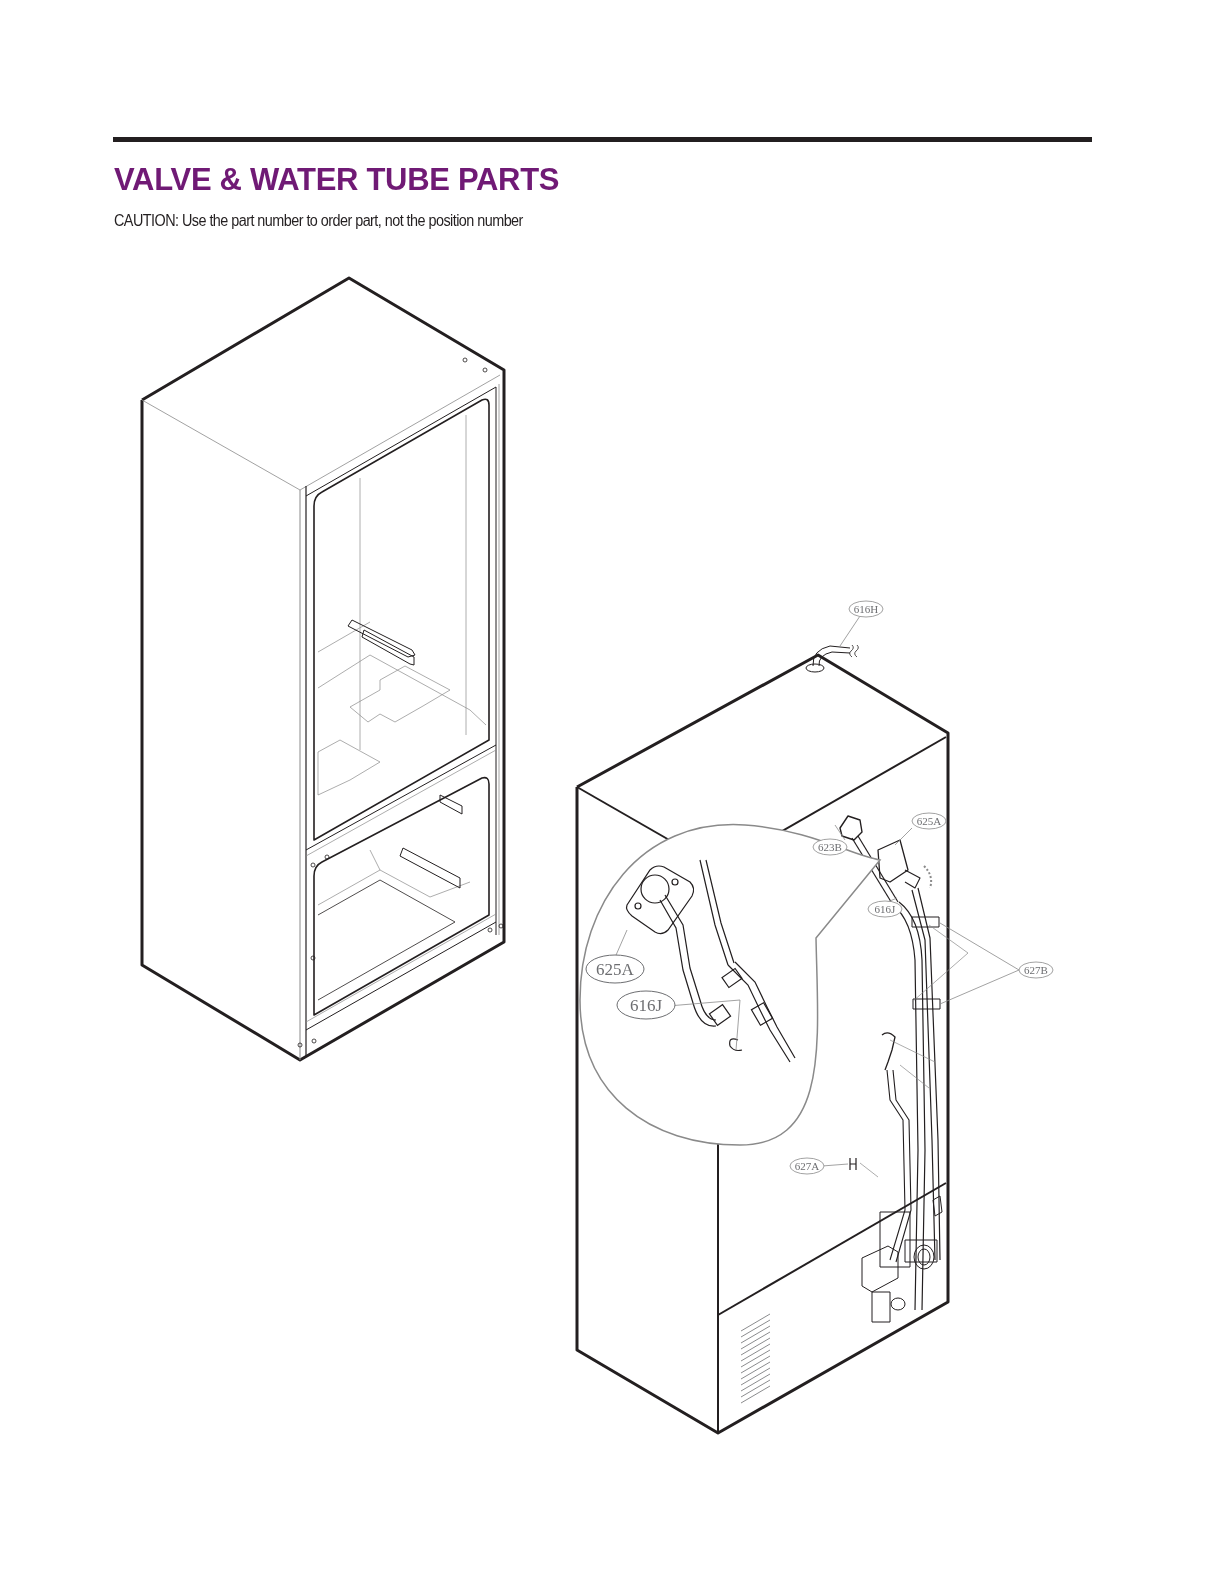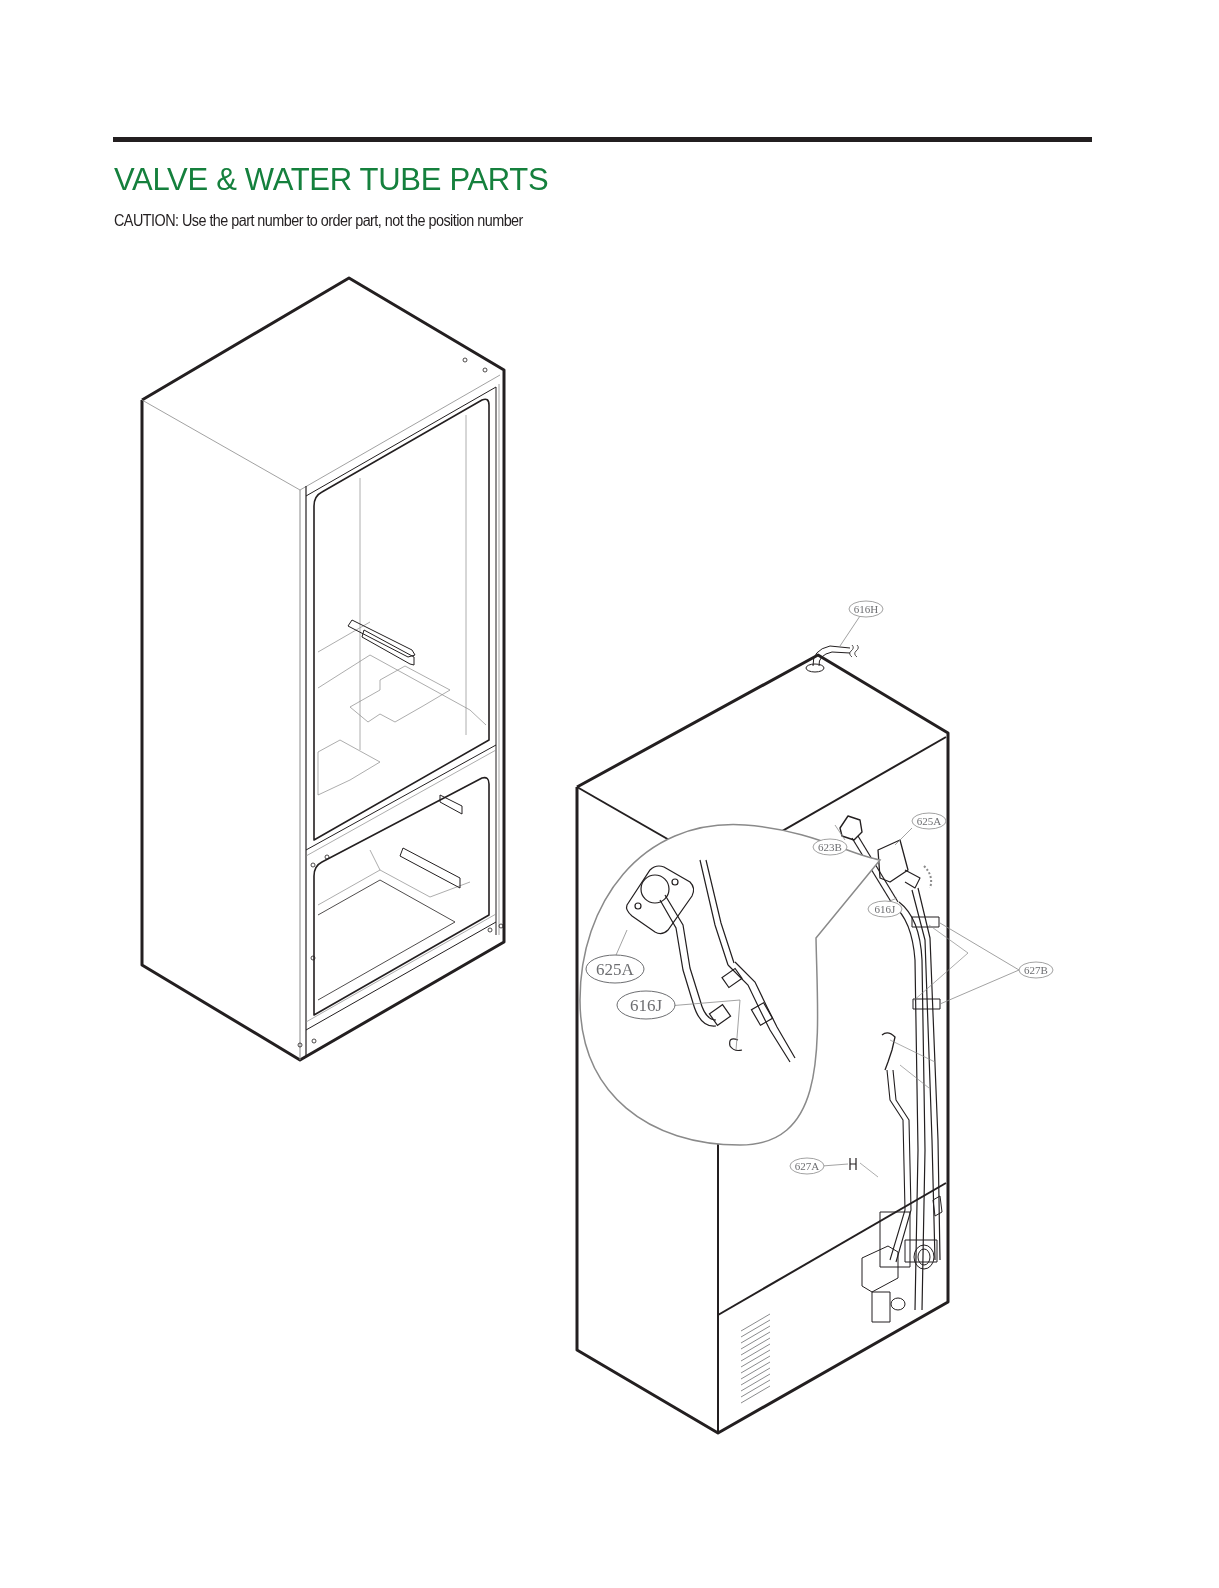--- a/index.html
+++ b/index.html
@@ -1,18 +1,18 @@
 <!DOCTYPE html>
 <html><head>
   <meta charset="utf-8">
   <style>
     html, body { margin: 0; padding: 0; background: #ffffff; }
     body { width: 1219px; height: 1588px; position: relative; overflow: hidden; font-family: "Liberation Sans", sans-serif; color: #231f20; }
     .rule { position: absolute; left: 113px; top: 137px; width: 979px; height: 5px; background: #231f20; }
-    .title { position: absolute; left: 114px; top: 162px; font-size: 31px; font-weight: normal; letter-spacing: -0.3px; color: #15803d; white-space: nowrap; }
+    .title { position: absolute; left: 114px; top: 162px; font-size: 31px; font-weight: bold; letter-spacing: -0.3px; color: #701a75; white-space: nowrap; }
     .caution { position: absolute; left: 114px; top: 212px; font-size: 16px; color: #231f20; white-space: nowrap; letter-spacing: -0.6px; transform: scaleX(0.9); transform-origin: left top; font-family: "Liberation Sans Narrow", "Liberation Sans", sans-serif; }
     svg.drawing { position: absolute; left: 0; top: 0; }
     .lbl { font-family: "Liberation Serif", serif; fill: #6d6e71; }
   </style>
 </head>
 <body>
 
 <div class="rule"></div>
 <div class="title">VALVE &amp; WATER TUBE PARTS</div>
 <div class="caution">CAUTION: Use the part number to order part, not the position number</div>

